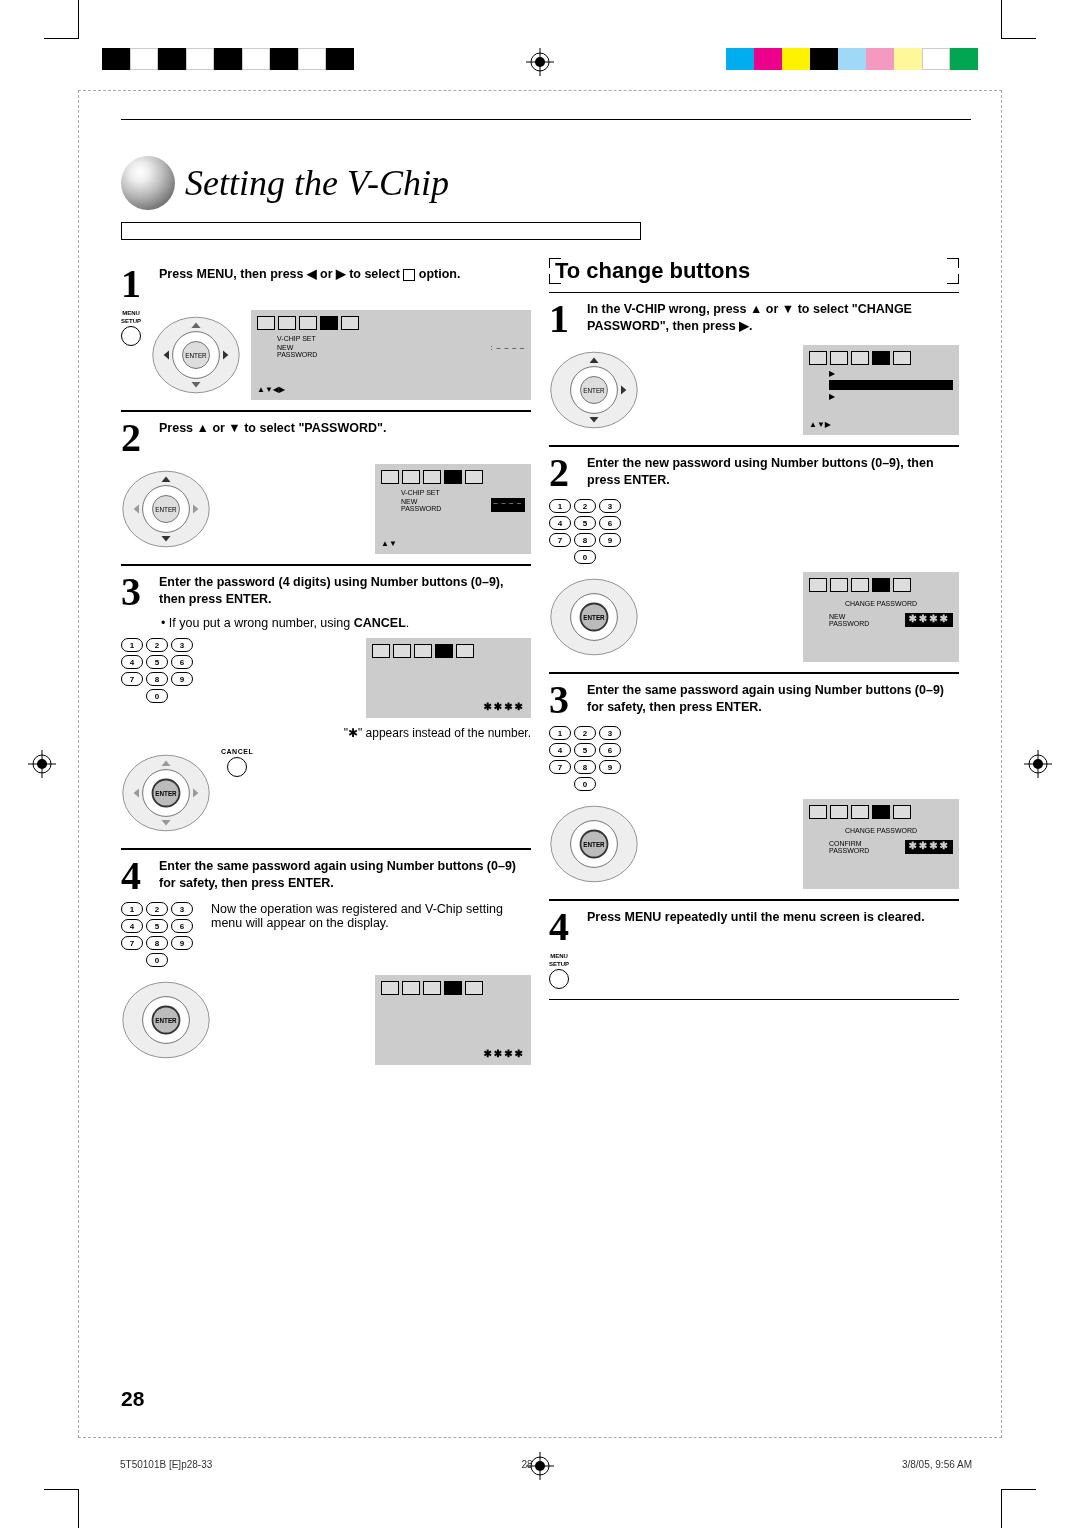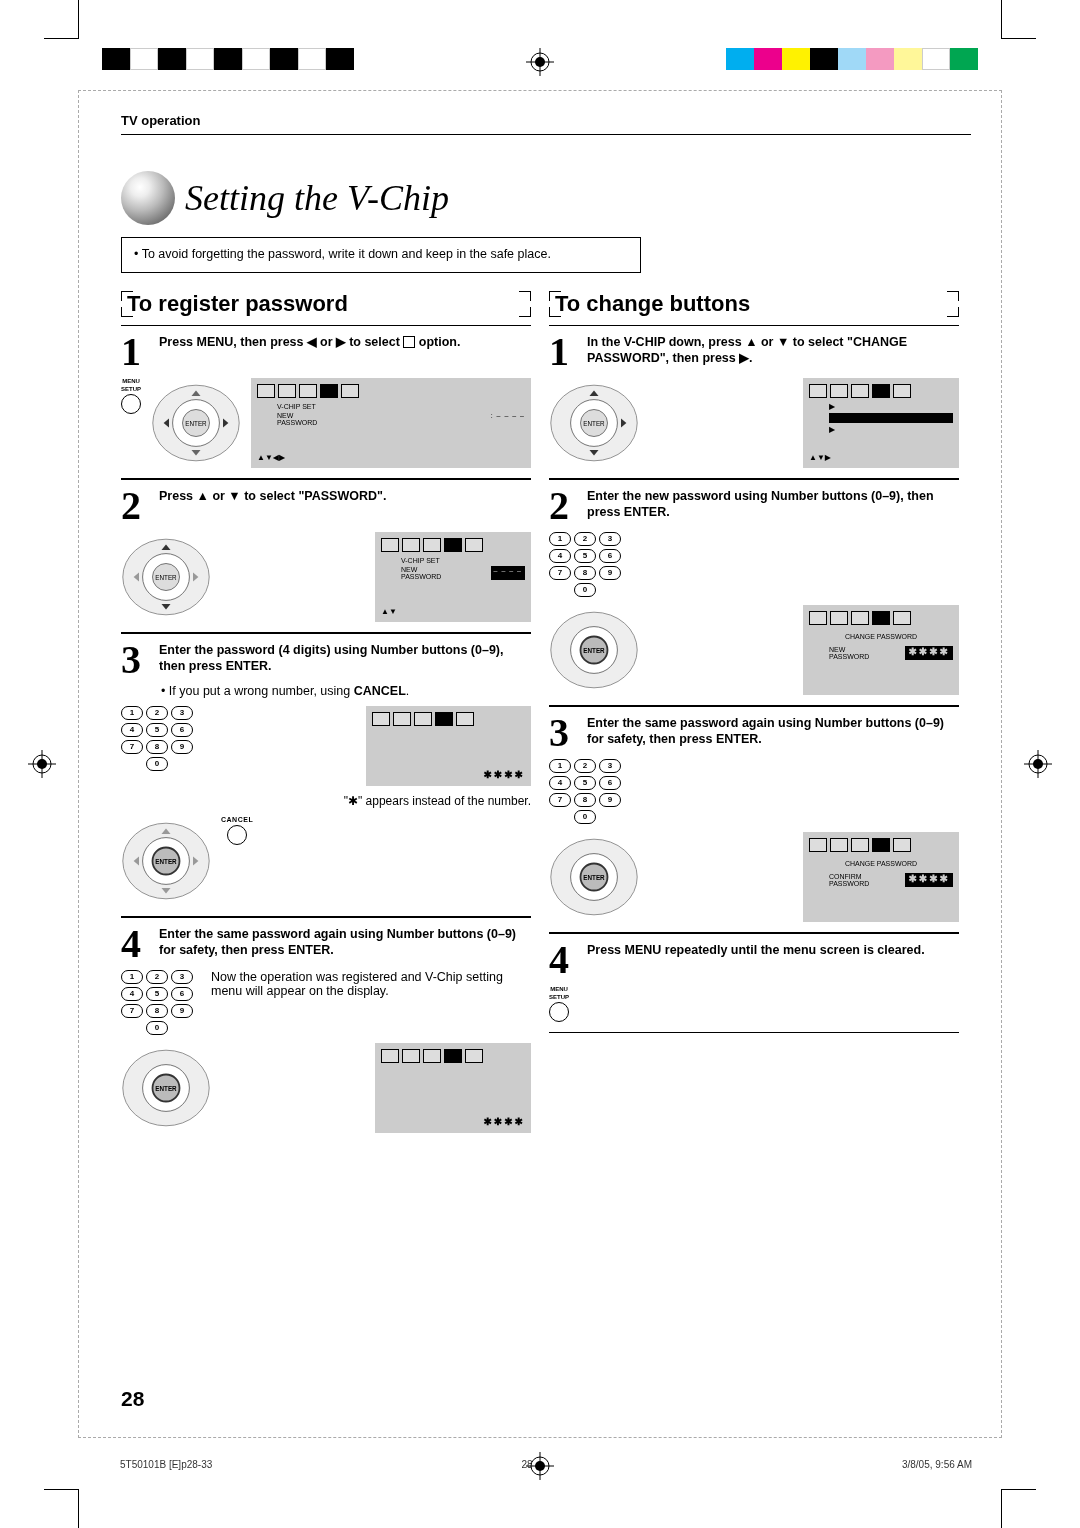--- a/index.html
+++ b/index.html
@@ -166,42 +166,33 @@
   <svg width="28" height="28">
       <circle cx="14" cy="14" r="9" fill="none" stroke="#000"></circle>
       <circle cx="14" cy="14" r="5" fill="#000"></circle>
       <line x1="14" y1="0" x2="14" y2="28" stroke="#000"></line>
       <line x1="0" y1="14" x2="28" y2="14" stroke="#000"></line>
     </svg>
 </div>
 
 <div class="page-frame">
   <div class="page">
-    <div class="tv-op">TV operation</div>
     <hr class="hr1">
 
     <div class="title-row">
       <div class="sphere"></div>
       <div class="page-title">Setting the V-Chip</div>
     </div>
 
     <div class="notes-box">
-      <div>• <span>To avoid forgetting the password, write it down and keep in the safe place.</span></div>
     </div>
 
     <div class="columns">
 
       <div class="col col-left">
-        <div class="col-title-wrap">
-          <div class="ct-tl"></div>
-            <div class="ct-tr"></div>
-            <div class="ct-bl"></div>
-            <div class="ct-br"></div>
-          <div class="col-title">To register password</div>
-        </div>
 
         <div class="section-box">
           <div class="step">
             <div class="step-num">1</div>
             <div class="step-body">
               <span>Press MENU, then press </span><span class="tri">◀</span><span> or </span><span class="tri">▶</span><span> to select </span><span style="display:inline-block;width:12px;height:12px;border:1px solid #000;vertical-align:middle;"></span><span> option.</span>
             </div>
           </div>
           <div class="illus-row">
             <div class="menu-btn">
@@ -382,21 +373,21 @@
             <div class="ct-tr"></div>
             <div class="ct-bl"></div>
             <div class="ct-br"></div>
           <div class="col-title">To change buttons</div>
         </div>
 
         <div class="section-box">
           <div class="step">
             <div class="step-num">1</div>
             <div class="step-body">
-              <span>In the V-CHIP down, press </span><span class="tri">▲</span><span> or </span><span class="tri">▼</span><span> to select "CHANGE PASSWORD", then press </span><span class="tri">▶</span><span>.</span>
+              <span>In the V-CHIP wrong, press </span><span class="tri">▲</span><span> or </span><span class="tri">▼</span><span> to select "CHANGE PASSWORD", then press </span><span class="tri">▶</span><span>.</span>
             </div>
           </div>
           <div class="illus-row">
             <div class="dpad"><svg viewBox="0 0 100 100">
                   <ellipse cx="50" cy="50" rx="48" ry="42" fill="#eee" stroke="#888"></ellipse>
                   <circle cx="50" cy="50" r="26" fill="#fff" stroke="#666"></circle>
                   <circle cx="50" cy="50" r="15" fill="#ddd" stroke="#666"></circle>
                   <text x="50" y="53" font-size="7" text-anchor="middle">ENTER</text>
                   <path d="M50 14 l-5 6 h10 z" fill="#333"></path>
                   <path d="M50 86 l-5 -6 h10 z" fill="#333"></path>

